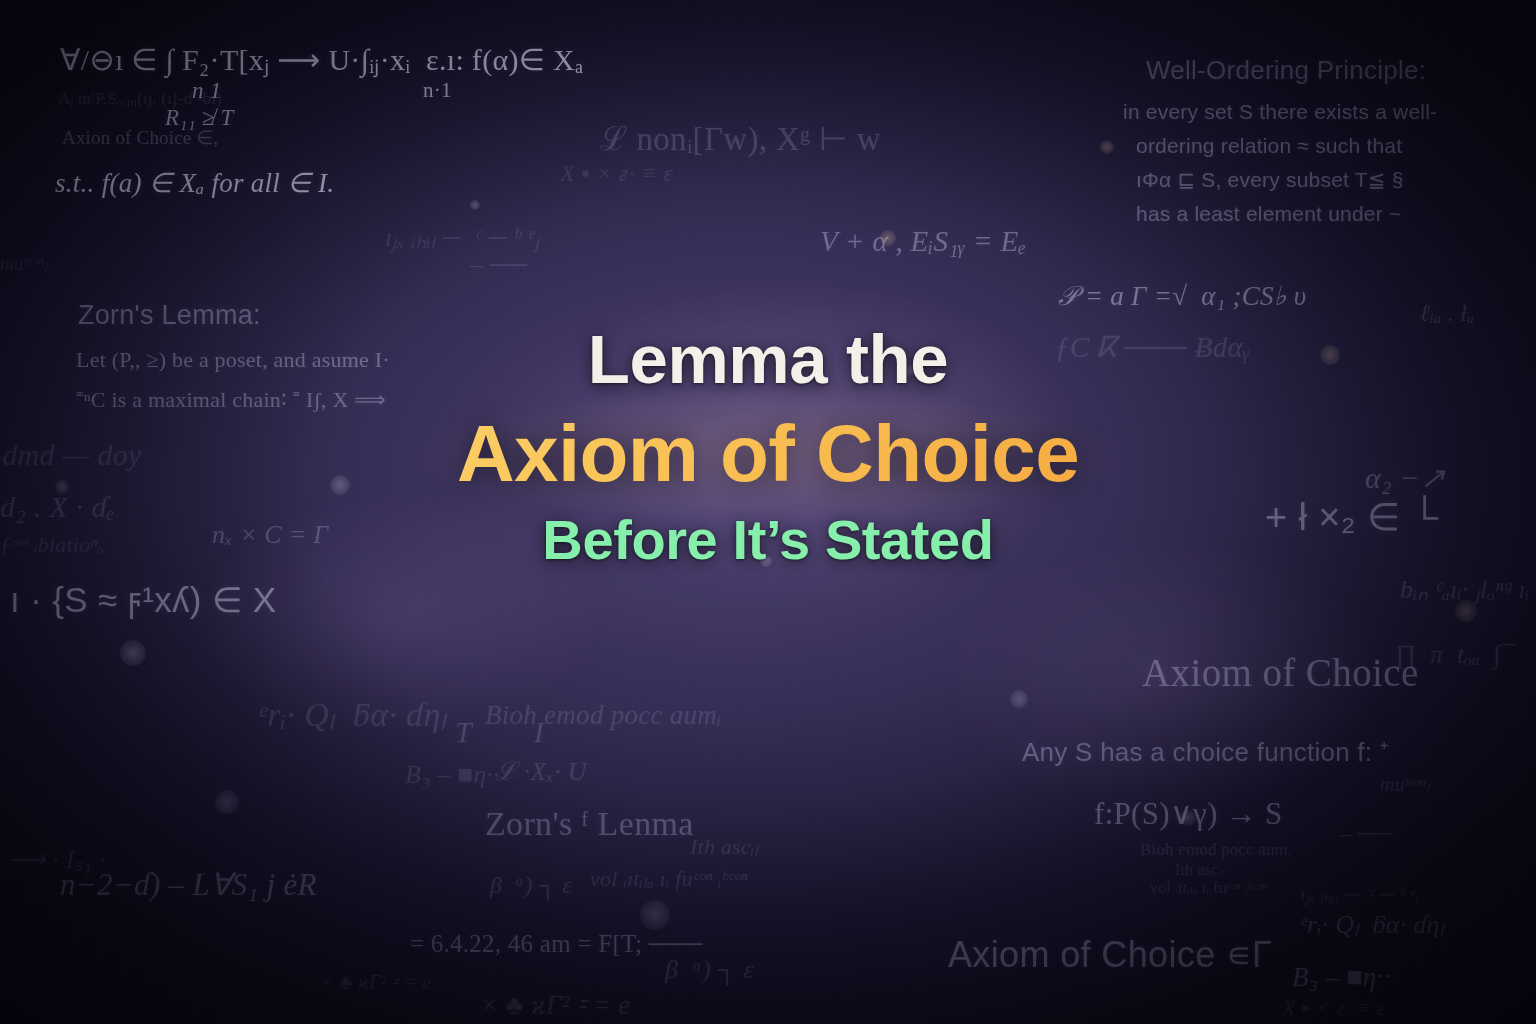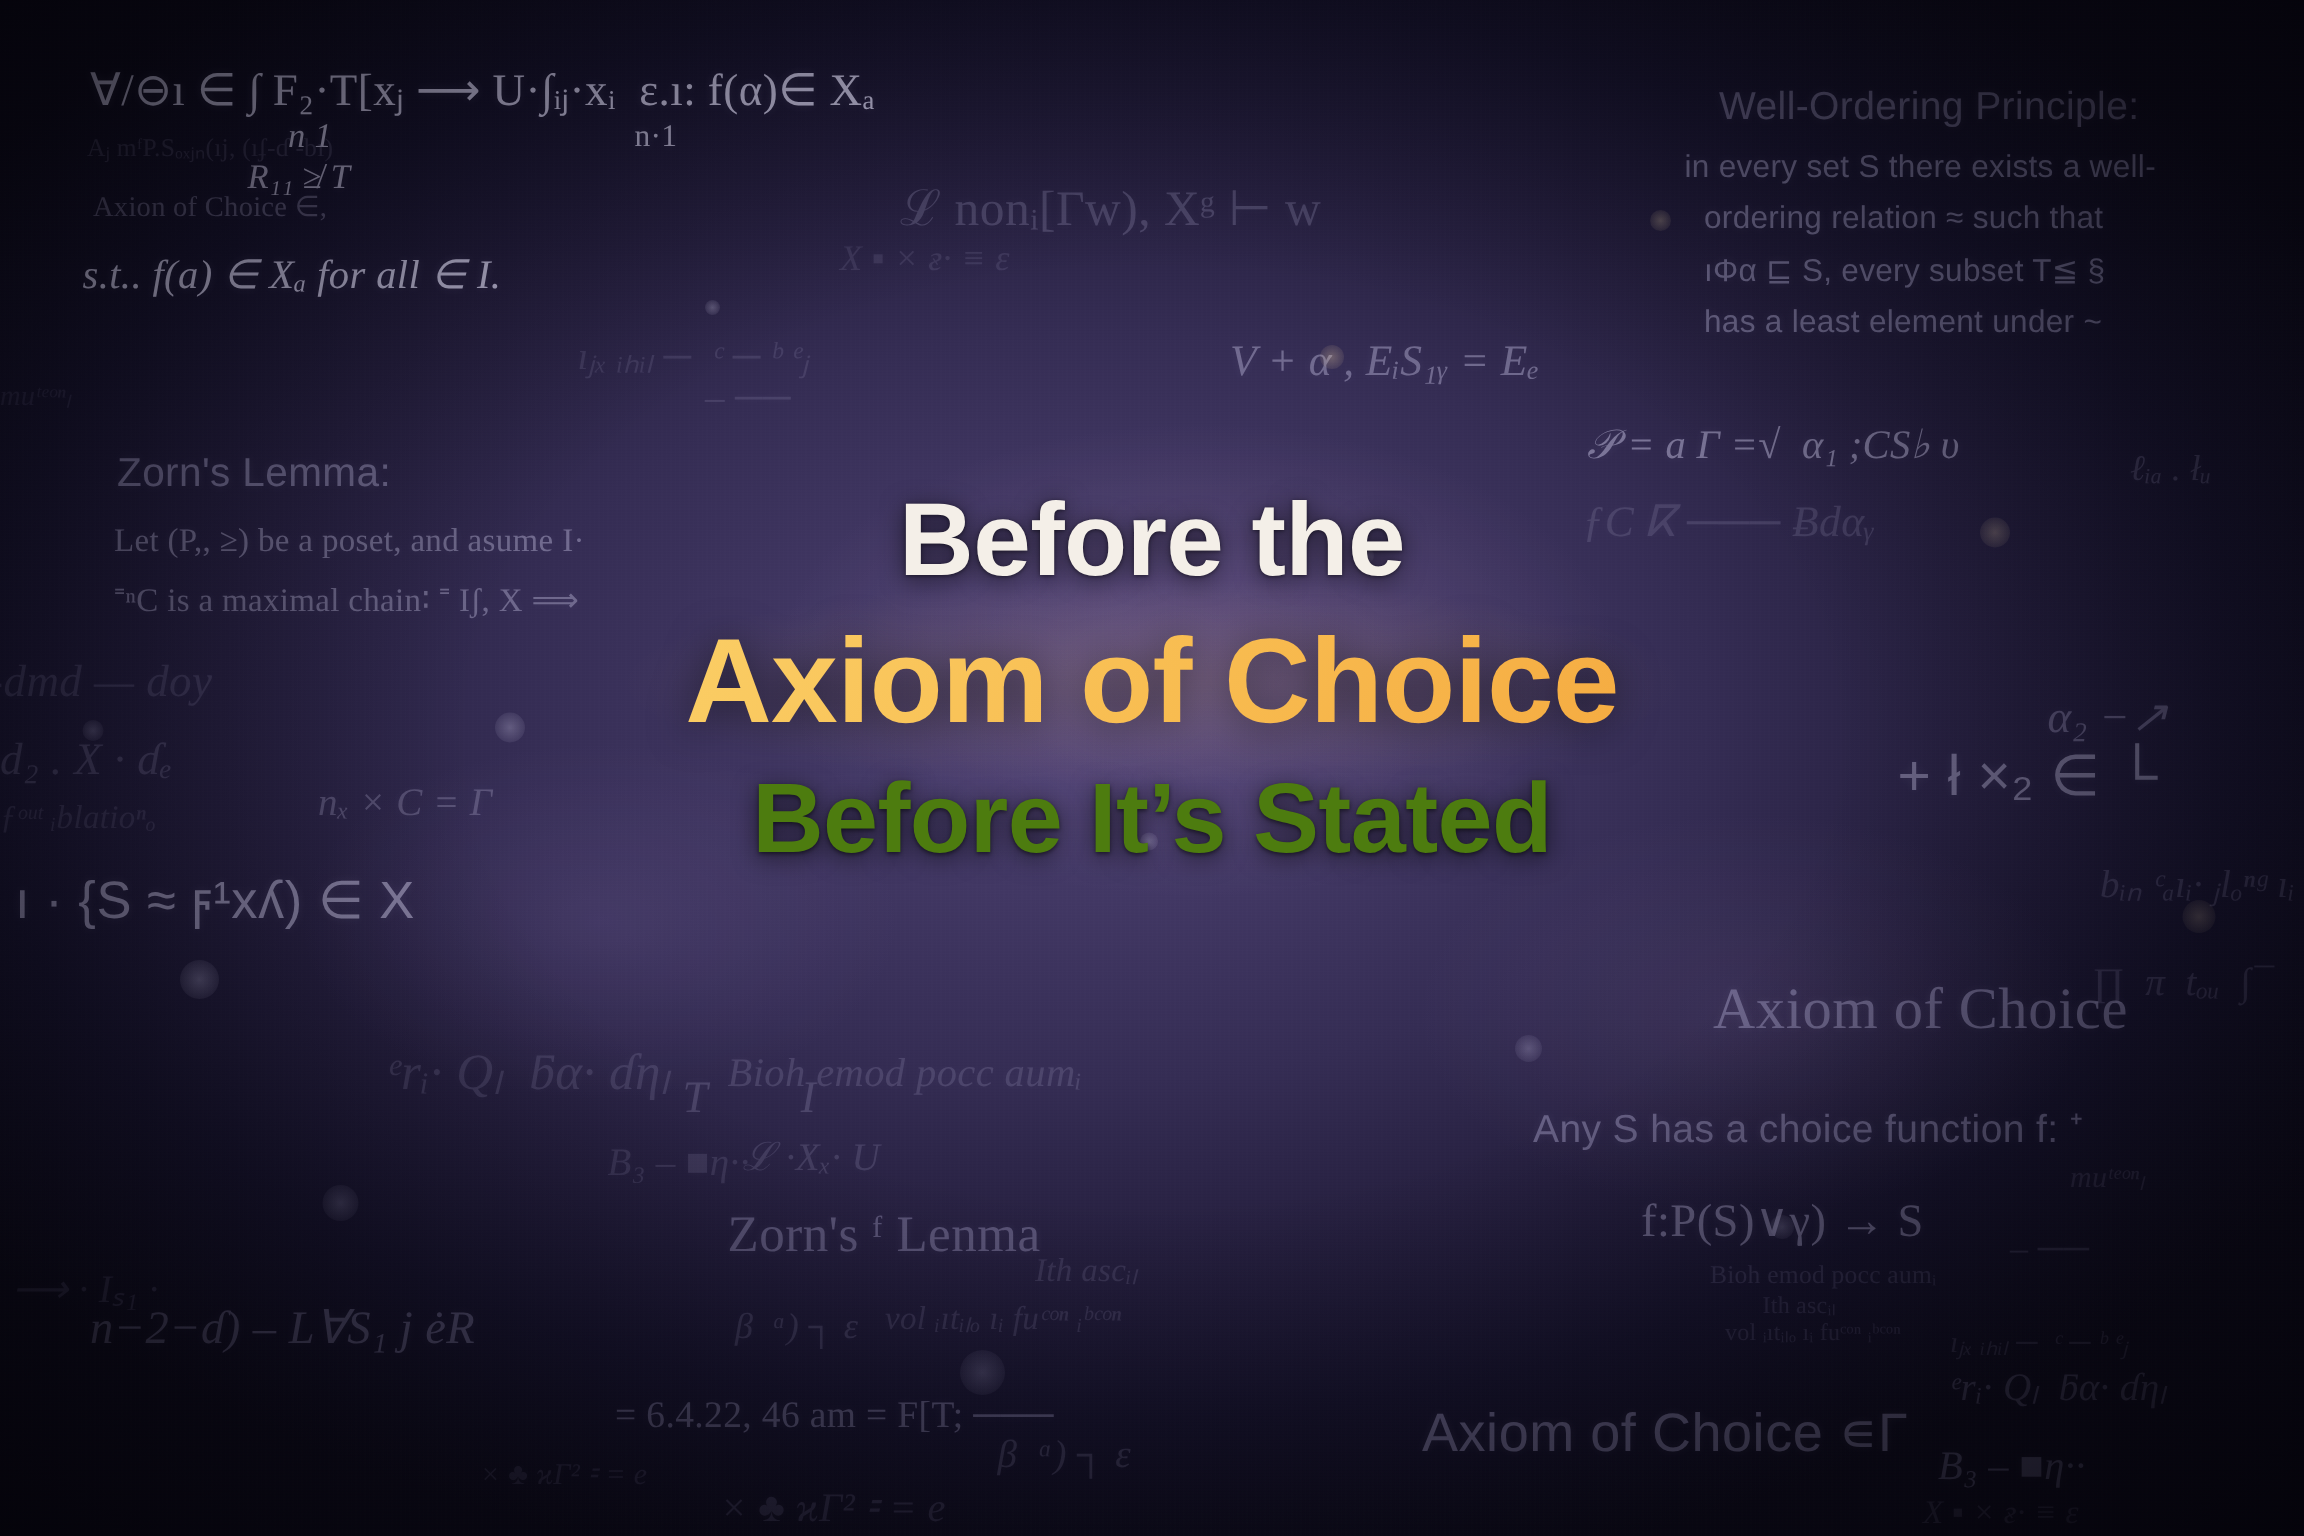--- a/index.html
+++ b/index.html
@@ -101,22 +101,22 @@
     letter-spacing: -0.6px;
     background: linear-gradient(120deg, #fde69a 0%, #fbd169 24%, #f8bc50 52%, #f4a63d 78%, #f09a33 100%);
     -webkit-background-clip: text;
     background-clip: text;
     color: transparent;
     -webkit-text-fill-color: transparent;
     filter: drop-shadow(0 3px 14px rgba(0,0,0,0.55));
     margin-bottom: 18px;
   }
   .line-3 {
-    font-size: 66px;
-    color: #4d7c0f;
+    font-size: 56px;
+    color: #86efac;
     letter-spacing: -0.4px;
     text-shadow: 0 3px 16px rgba(0,0,0,0.60), 0 1px 3px rgba(0,0,0,0.5);
   }
   .title-glow {
     position: absolute;
     left: 50%;
     top: 455px;
     width: 720px;
     height: 140px;
     transform: translate(-50%, -50%);
@@ -234,21 +234,21 @@
     <div class="dot" style="left:760px; top:555px; width:12px; height:12px; background:radial-gradient(circle,rgba(220,215,245,0.30),rgba(220,215,245,0));"></div>
     <div class="dot" style="left:470px; top:200px; width:10px; height:10px; background:radial-gradient(circle,rgba(225,220,250,0.28),rgba(225,220,250,0));"></div>
     <div class="dot" style="left:1180px; top:810px; width:16px; height:16px; background:radial-gradient(circle,rgba(200,195,232,0.22),rgba(200,195,232,0));"></div>
     <div class="dot" style="left:55px; top:480px; width:14px; height:14px; background:radial-gradient(circle,rgba(205,200,236,0.22),rgba(205,200,236,0));"></div>
     <div class="dot" style="left:905px; top:365px; width:11px; height:11px; background:radial-gradient(circle,rgba(222,218,248,0.26),rgba(222,218,248,0));"></div>
   </div>
 
   <div class="title-glow"></div>
 
   <div class="title-block">
-    <div class="title-line line-1">Before the</div>
+    <div class="title-line line-1">Lemma the</div>
     <div class="title-line line-2">Axiom of Choice</div>
     <div class="title-line line-3">Before It’s Stated</div>
   </div>
 
   <div class="grain"></div>
   <div class="vignette"></div>
 
 </div>
 
 </body></html>

